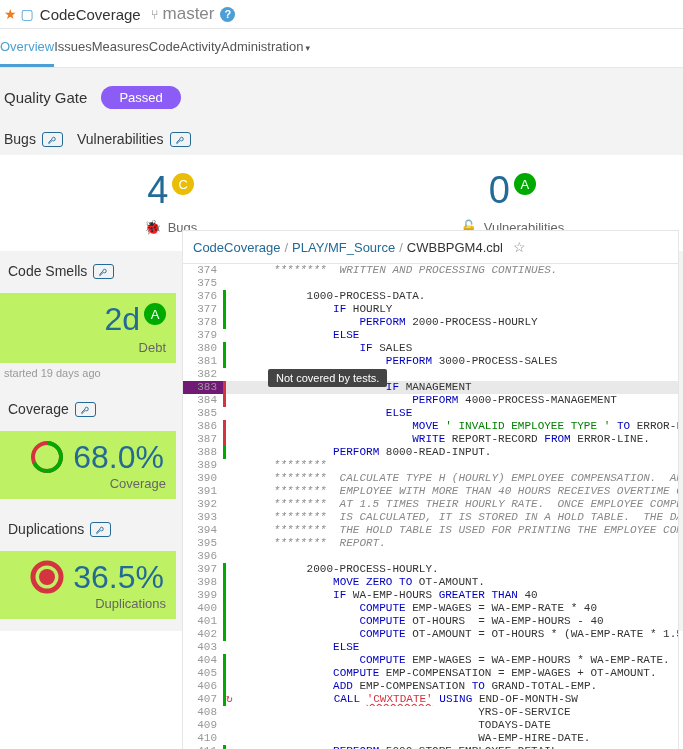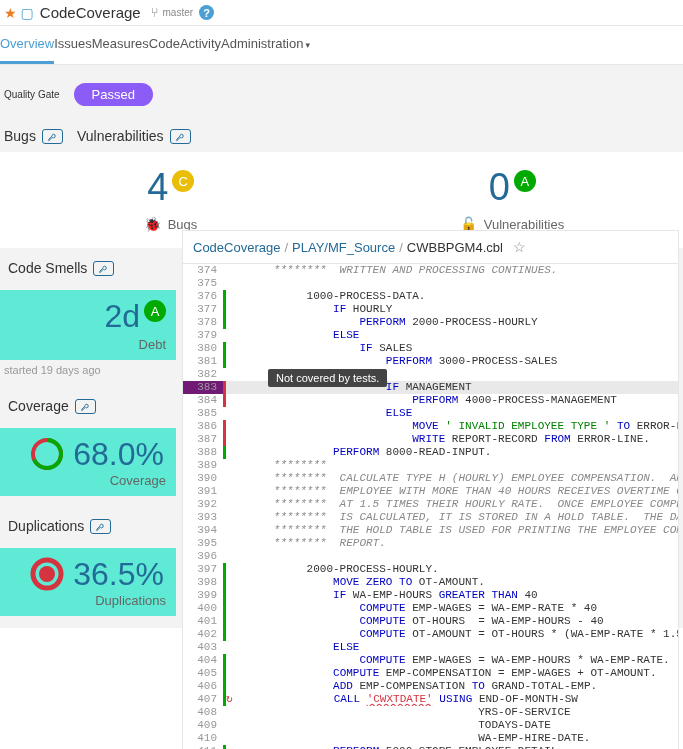--- a/index.html
+++ b/index.html
@@ -4,56 +4,56 @@
 <style>
 * { box-sizing: border-box; margin: 0; padding: 0; }
 body { font-family: -apple-system, BlinkMacSystemFont, "Segoe UI", Helvetica, Arial, sans-serif; font-size: 13px; color: #333; background: #fff; width: 683px; height: 749px; overflow: hidden; position: relative; }
 
 
 .top-header { display: flex; align-items: center; padding: 4px 0 4px 4px; background: #fff; border-bottom: 1px solid #e6e6e6; }
 .star-icon { color: #ed7d20; font-size: 14px; margin-right: 4px; }
 .folder-icon { color: #4b9fd5; font-size: 14px; margin-right: 6px; }
 .project-name { font-size: 15px; color: #333; margin-right: 10px; }
 .branch-icon { color: #888; font-size: 13px; margin-right: 4px; }
-.branch-name { color: #888; font-size: 10px; margin-right: 6px; }
+.branch-name { color: #888; font-size: 17px; margin-right: 6px; }
 .help-icon { width: 15px; height: 15px; border-radius: 50%; background: #4b9fd5; color: #fff; display: inline-flex; align-items: center; justify-content: center; font-size: 11px; font-weight: bold; }
 
 
 .nav-tabs { display: flex; padding: 0; background: #fff; border-bottom: 1px solid #e6e6e6; }
 .nav-tab { padding: 10px 0; font-size: 13px; color: #555; cursor: pointer; border-bottom: 3px solid transparent; }
 .nav-tab.active { color: #4b9fd5; border-bottom-color: #4b9fd5; }
 .nav-tab .caret { font-size: 9px; margin-left: 2px; }
 
 
 .dashboard { background: #f3f3f3; padding: 12px 0; }
 
 
 .quality-row { display: flex; align-items: center; padding: 6px 4px 14px 4px; }
-.quality-label { font-size: 10px; color: #333; margin-right: 14px; }
+.quality-label { font-size: 15px; color: #333; margin-right: 14px; }
 .passed-badge { background: #8b5cf6; color: #fff; padding: 4px 18px; border-radius: 14px; font-size: 13px; }
 
 
 .section-head { display: flex; align-items: center; padding: 8px 4px; font-size: 14px; color: #333; }
 .section-head .sec-title { margin-right: 6px; }
 .key-icon { display: inline-flex; border: 1px solid #236a97; border-radius: 3px; padding: 1px 4px; margin-right: 14px; color:#236a97; font-size:11px;}
 .key-icon svg { width:11px; height:11px; }
 
 
 .metrics-card { background: #fff; display: flex; margin: 0; padding: 16px 0; }
 .metric-col { flex: 1; text-align: center; }
 .metric-value-row { display: flex; align-items: flex-start; justify-content: center; }
 .metric-big { font-size: 38px; font-weight: 300; color: #236a97; line-height: 1; }
 .rating-badge { width: 22px; height: 22px; border-radius: 50%; color: #fff; display: inline-flex; align-items: center; justify-content: center; font-size: 13px; font-weight: 500; margin-left: 4px; margin-top: 2px; }
 .rating-A { background: #00aa00; }
 .rating-C { background: #eabe06; }
 .metric-label-row { margin-top: 10px; color: #666; font-size: 13px; display: flex; align-items: center; justify-content: center; gap: 6px; }
 .mini-icon { font-size: 14px; color: #444; }
 
 
-.small-panel { background: #5eead4; margin-top: 4px; padding: 8px 10px 8px 0; text-align: right; width: 176px; }
+.small-panel { background: #bef264; margin-top: 4px; padding: 8px 10px 8px 0; text-align: right; width: 176px; }
 .small-metric { font-size: 32px; font-weight: 300; color: #236a97; }
 .small-label { color: #666; font-size: 13px; margin-top: 2px; }
 .started-text { font-size: 11px; color: #999; padding: 4px 0 0 4px; }
 
 
 .donut-row { display: flex; justify-content: flex-end; padding-right: 2px; }
 .donut { margin-right: 8px; }
 .cov-val { font-size: 32px; font-weight: 300; color: #236a97; }
 .cov-label { text-align: right; color: #666; font-size: 13px; }
 

